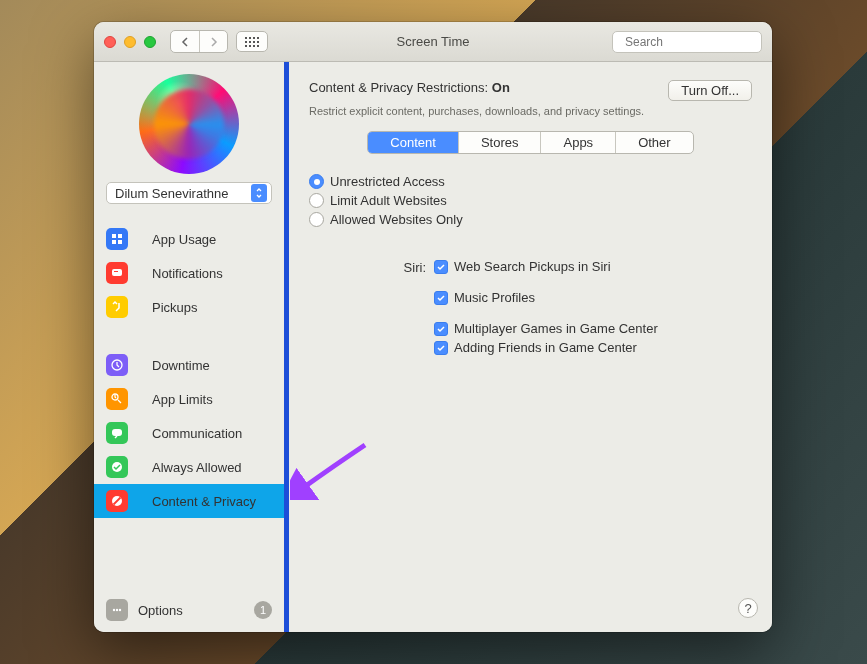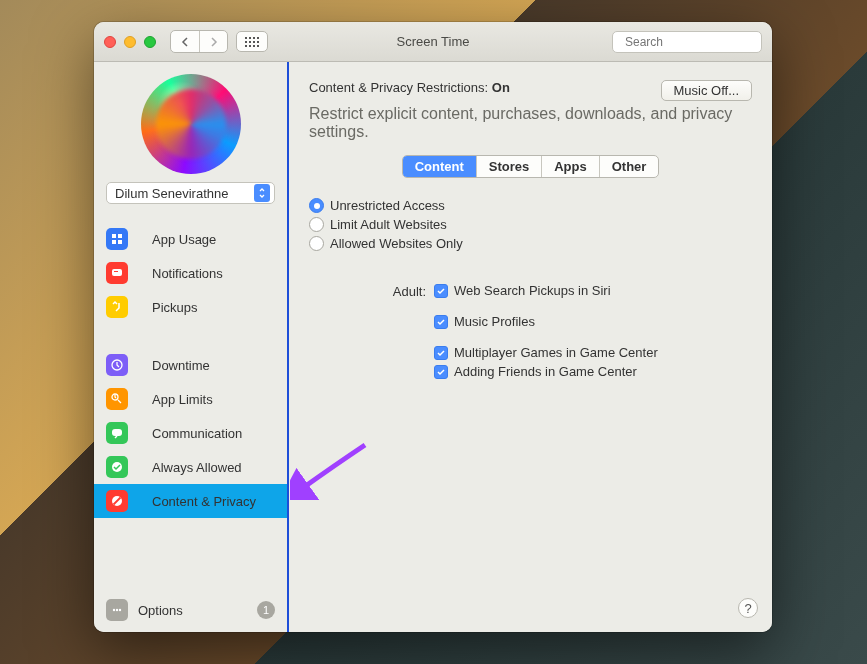--- a/index.html
+++ b/index.html
@@ -90,21 +90,21 @@
   .search input {
     border: none; outline: none; flex: 1; font-size: 12px; background: transparent;
   }
   .body {
     flex: 1;
     display: flex;
   }
   .sidebar {
     width: 195px;
     background: #ecece7;
-    border-right: 2px solid #1d4ed8;
+    border-right: 5px solid #1d4ed8;
     display: flex;
     flex-direction: column;
     padding-top: 12px;
   }
   .avatar-wrap {
     display: flex;
     justify-content: center;
     margin-bottom: 8px;
   }
   .avatar {
@@ -200,37 +200,36 @@
   .header-title b { font-weight: 600; }
   .turn-off {
     margin-left: auto;
     padding: 2px 12px;
     border: 1px solid #b8b7af;
     border-radius: 5px;
     background: linear-gradient(#fdfdfb, #f1f0ea);
     font-size: 13px;
   }
   .subtext {
-    font-size: 16px;
+    font-size: 11px;
     color: #6a6a64;
     margin-bottom: 14px;
   }
   .seg-wrap { display: flex; justify-content: center; margin-bottom: 20px; }
   .segmented {
     display: flex;
     border: 1px solid #b8b7af;
     border-radius: 5px;
     overflow: hidden;
     background: #fdfdfb;
   }
   .seg {
-    padding: 3px 12px;
+    padding: 3px 22px;
     font-size: 13px;
     border-left: 1px solid #c8c7bf;
-    font-weight: bold;
   }
   .seg:first-child { border-left: none; }
   .seg.active {
     background: #4a8dff;
     color: #fff;
   }
   .form-row {
     display: flex;
     margin-bottom: 4px;
   }
@@ -460,21 +459,21 @@
         <span>Options</span>
         <div class="badge">1</div>
       </div>
     </div>
 
     <div class="main">
       <div class="header-row">
         <div class="header-title">
           <span>Content &amp; Privacy Restrictions: </span><b>On</b>
         </div>
-        <div class="turn-off">Music Off...</div>
+        <div class="turn-off">Turn Off...</div>
       </div>
       <div class="subtext">Restrict explicit content, purchases, downloads, and privacy settings.</div>
 
       <div class="seg-wrap">
         <div class="segmented">
           <div class="seg active">Content</div>
           <div class="seg">Stores</div>
           <div class="seg">Apps</div>
           <div class="seg">Other</div>
         </div>
@@ -494,21 +493,21 @@
             <div class="radio"></div>
             <span>Allowed Websites Only</span>
           </div>
         </div>
       </div>
 
       <div class="gap"></div>
         <div class="gap"></div>
 
       <div class="form-row">
-        <div class="form-label">Adult:</div>
+        <div class="form-label">Siri:</div>
         <div class="form-controls">
           <div class="check-row">
             <div class="checkbox">
                 <svg viewBox="0 0 10 10">
                   <path d="M2 5l2 2 4-4" stroke="#fff" stroke-width="1.5" fill="none"></path>
                 </svg>
               </div>
             <span>Web Search Pickups in Siri</span>
           </div>
           <div class="gap"></div>

